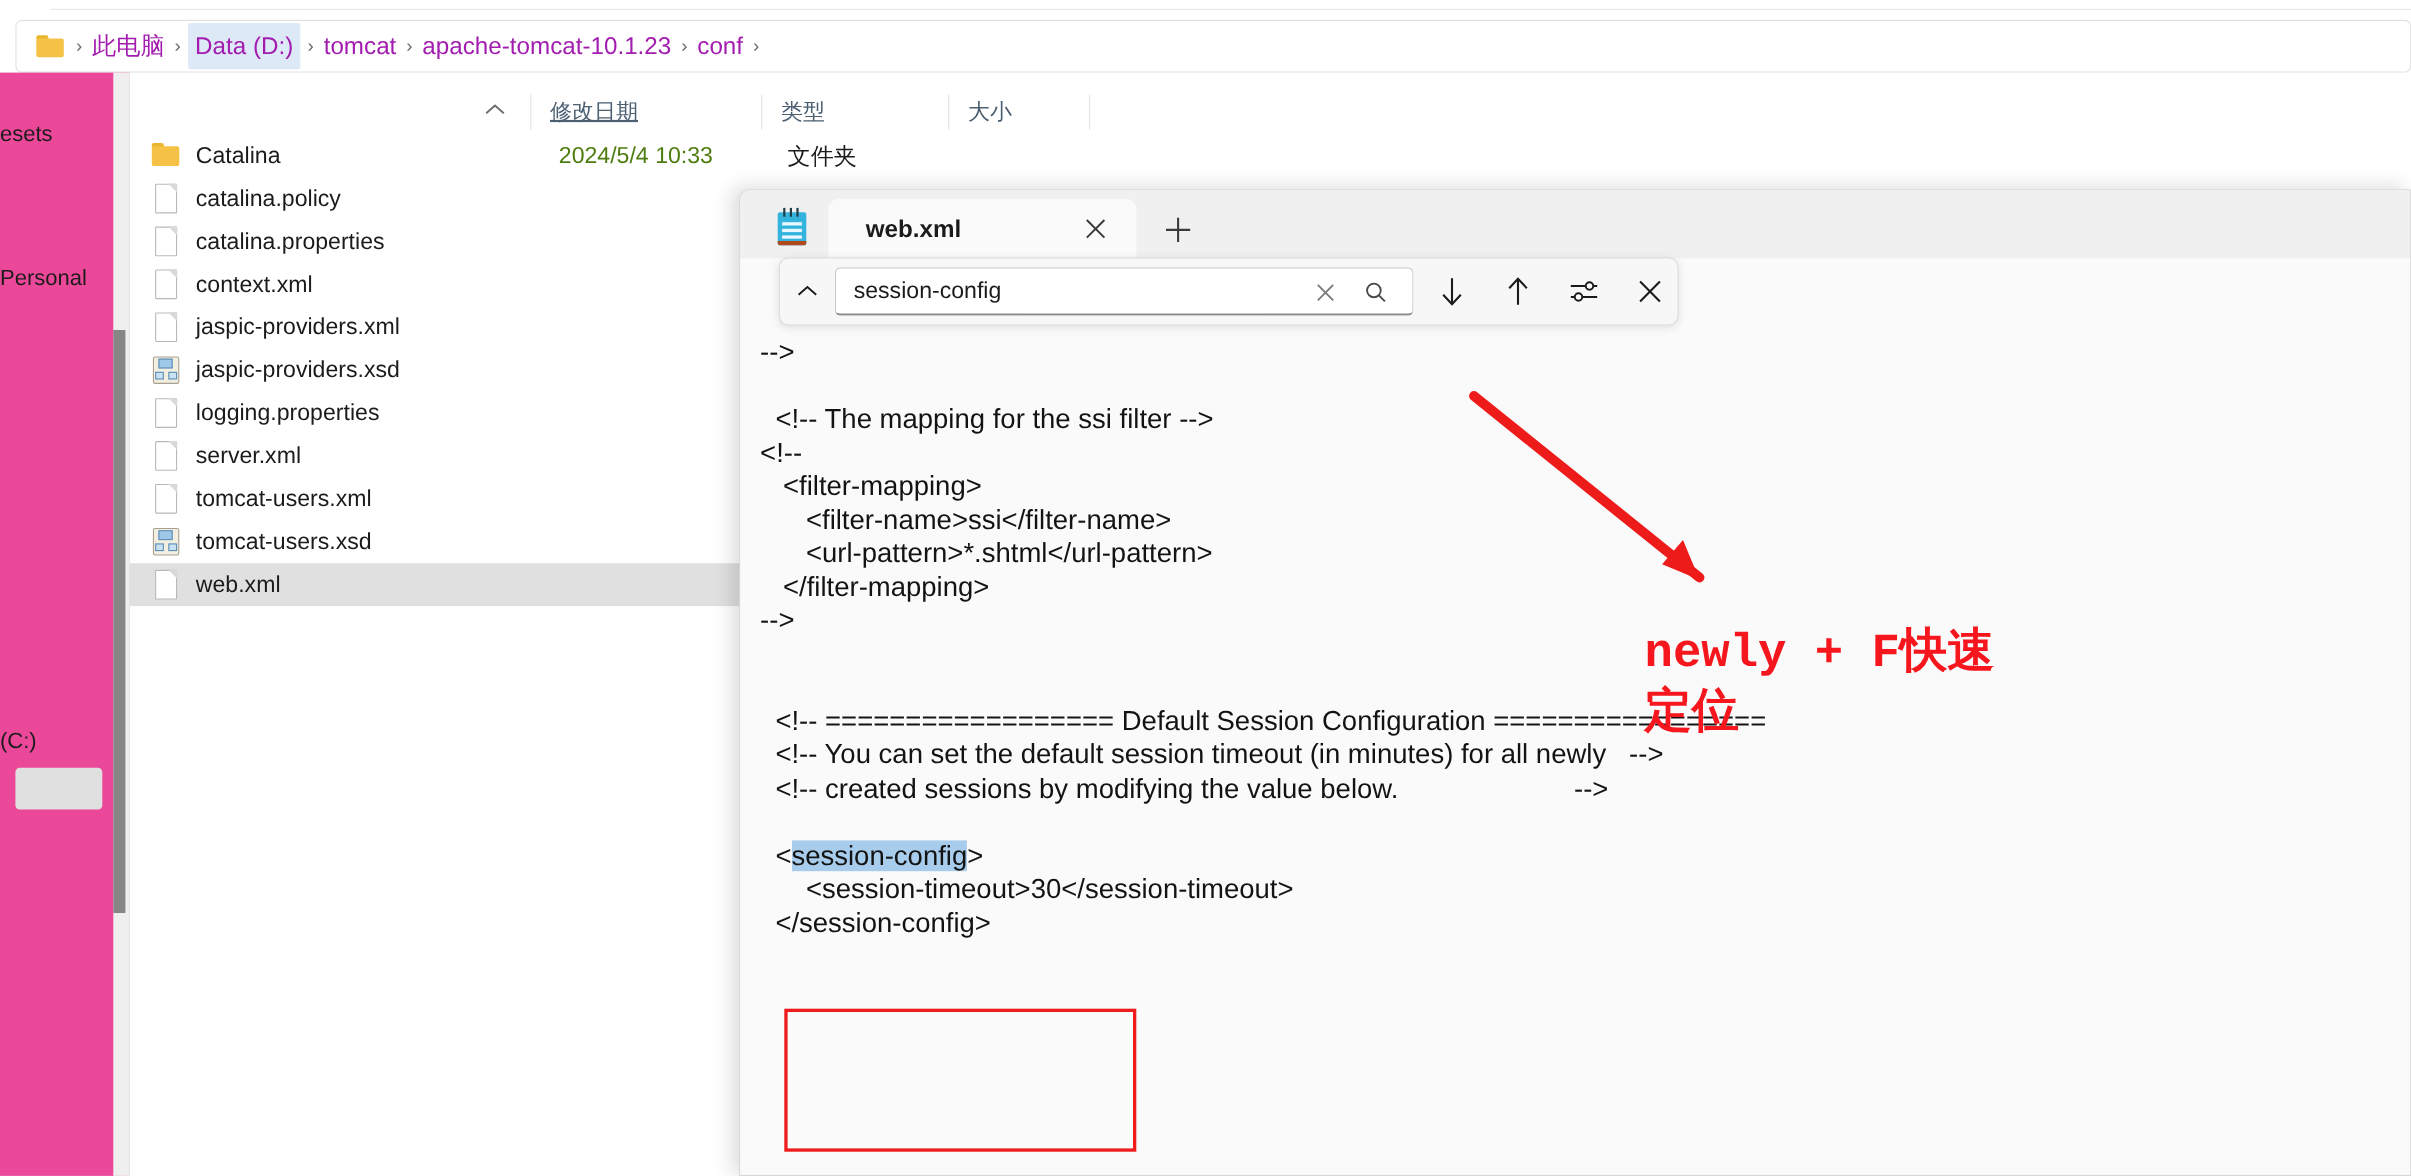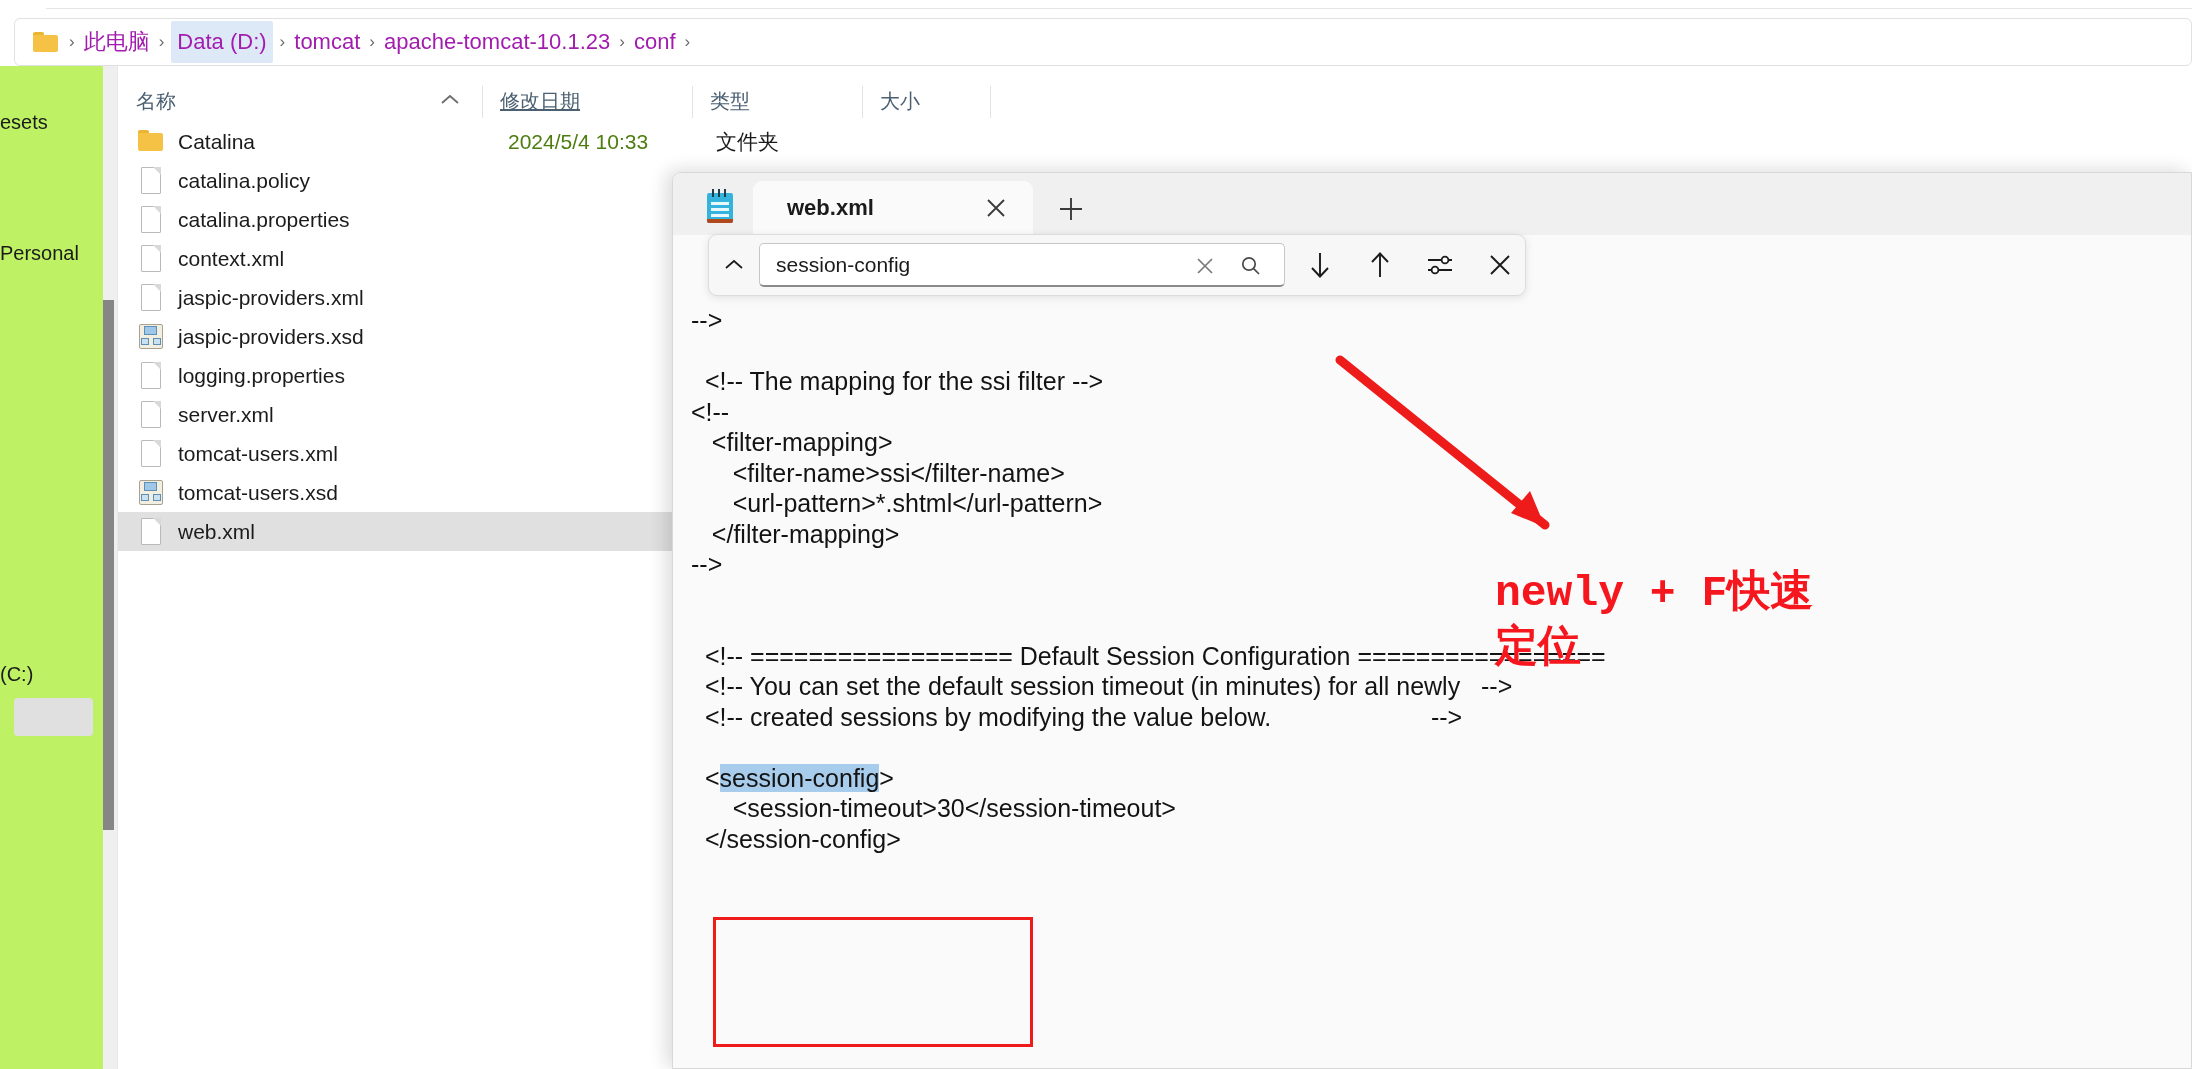--- a/index.html
+++ b/index.html
@@ -34,21 +34,21 @@
   
   .colheader { position:absolute; left:118px; top:80px; width:2074px; height:42px; }
   .colh {
     position:absolute; top:0; height:42px; font-size:20px; color:#4c6072;
     display:flex; align-items:center; padding-left:18px;
   }
   .colh-div { position:absolute; top:6px; width:1px; height:32px; background:#e3e3e3; }
   .sort-caret { position:absolute; left:322px; top:10px; font-size:18px; color:#6e6e6e; }
 
   
-  .sidebar { position:absolute; left:0; top:66px; width:118px; height:1003px; background:#bef264; }
+  .sidebar { position:absolute; left:0; top:66px; width:118px; height:1003px; background:#ec4899; }
   .side-item { position:absolute; left:0; font-size:20px; color:#1b1b1b; white-space:nowrap; }
   .side-strip { position:absolute; left:103px; top:0px; width:15px; height:1003px; background:#efefef; }
   .side-thumb { position:absolute; left:103px; top:234px; width:11px; height:530px; background:#868686; border-radius:0; }
   .side-sel { position:absolute; left:14px; top:632px; width:79px; height:38px; background:#e0e0e0; border-radius:4px; }
   .side-divider { position:absolute; left:117px; top:0; width:1px; height:1003px; background:#e8e8e8; }
 
   
   .filelist { position:absolute; left:118px; top:122px; width:2074px; height:947px; }
   .frow { position:absolute; left:0; height:39px; display:flex; align-items:center; }
   .frow.sel { background:#e0e0e0; }
@@ -169,21 +169,20 @@
       <div class="side-sel"></div>
       <div class="side-item" style="top:45px;">esets</div>
       <div class="side-item" style="top:176px;">Personal</div>
       <div class="side-item" style="top:597px;">(C:)</div>
       <div class="side-strip"></div>
       <div class="side-thumb"></div>
       <div class="side-divider"></div>
     </div>
 
     <div class="colheader">
-      <div class="colh" style="left:0px;width:364px;">名称</div>
       <div class="sort-caret">
         <svg width="20" height="12" viewBox="0 0 20 12">
             <path d="M2 9 L10 2 L18 9" stroke="#6e6e6e" stroke-width="1.8" fill="none"></path>
           </svg>
       </div>
       <div class="colh-div" style="left:364px;"></div>
       <div class="colh" style="left:364px;width:210px;text-decoration:underline;">修改日期</div>
       <div class="colh-div" style="left:574px;"></div>
       <div class="colh" style="left:574px;width:170px;">类型</div>
       <div class="colh-div" style="left:744px;"></div>

